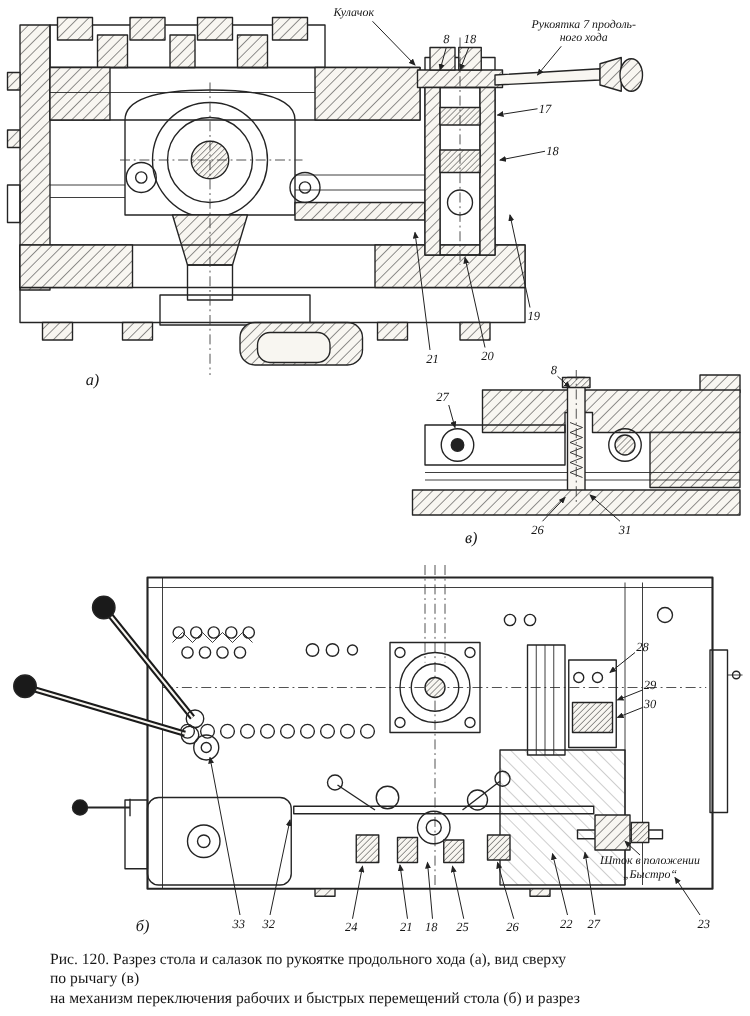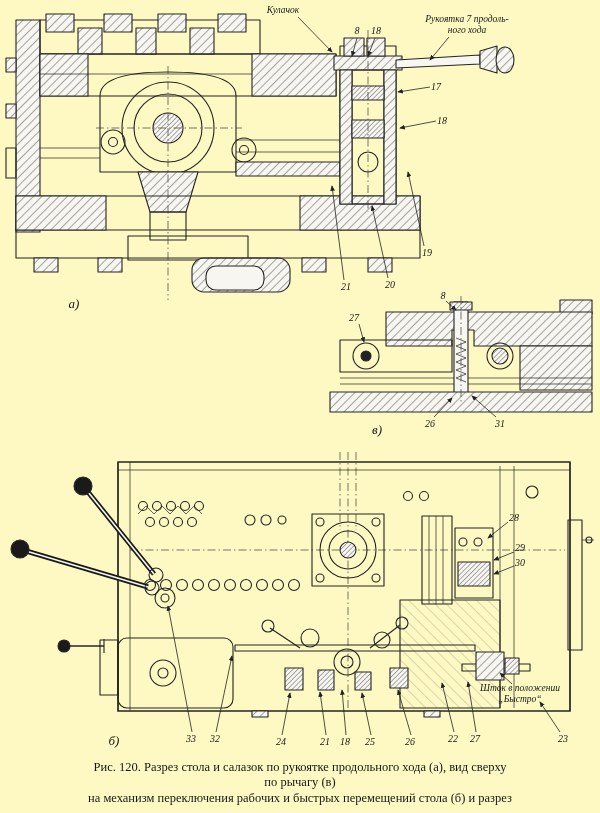--- a/index.html
+++ b/index.html
@@ -1,38 +1,37 @@
 <!DOCTYPE html>
 <html><head>
 <meta charset="utf-8">
 <style>
   html,body{margin:0;padding:0;}
   body{background:#e9e7e1;}
   .page{
     position:relative;
     width:600px;height:813px;
     margin:0 auto;
-    background:#fef9c3;
+    background:#ffffff;
     overflow:hidden;
     font-family:"Liberation Serif",serif;
     color:#1d1d1d;
   }
   svg{display:block;}
   .draw{stroke:#242424;fill:none;stroke-width:1.1;stroke-linejoin:round;stroke-linecap:butt;}
   .thin{stroke-width:0.7;}
   .thick{stroke-width:1.7;}
   .leader{stroke:#222;stroke-width:0.8;fill:none;}
   .cl{stroke:#3a3a3a;stroke-width:0.7;fill:none;stroke-dasharray:8 3 1.5 3;}
   svg text{fill:#161616;stroke:none;font-family:"Liberation Serif",serif;font-style:italic;}
   .cnum{font-size:10px;}
   .cann{font-size:9.5px;}
   .clab{font-size:13px;}
   .caption{
     width:520px;margin:8px auto 0 auto;
-    text-align:center;
     font-size:12.5px;line-height:1.22;
     color:#161616;
   }
 </style>
 </head>
 <body>
 
 <div class="page">
 
 <svg viewBox="0 0 600 752" width="600" height="752">

